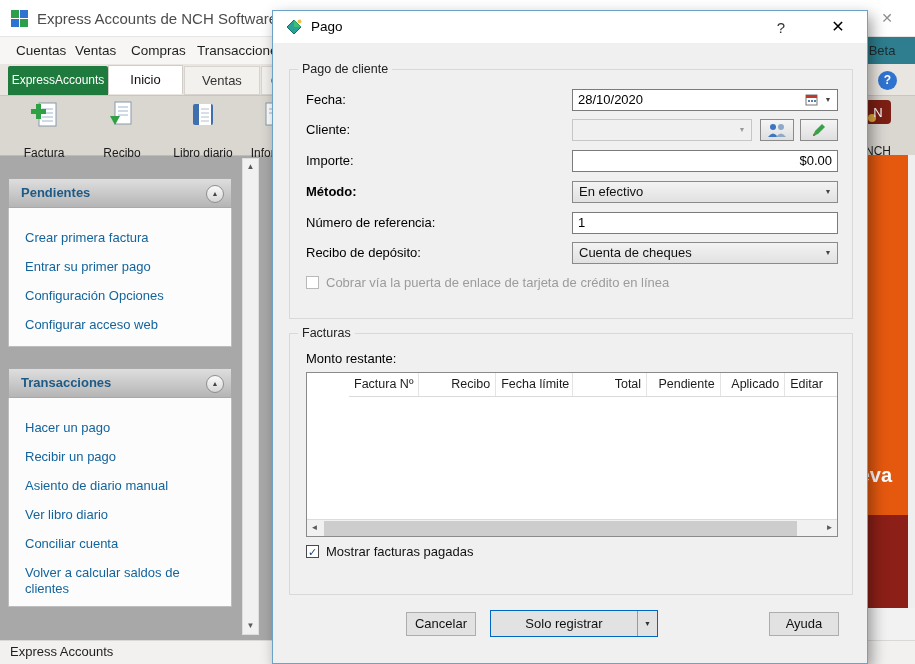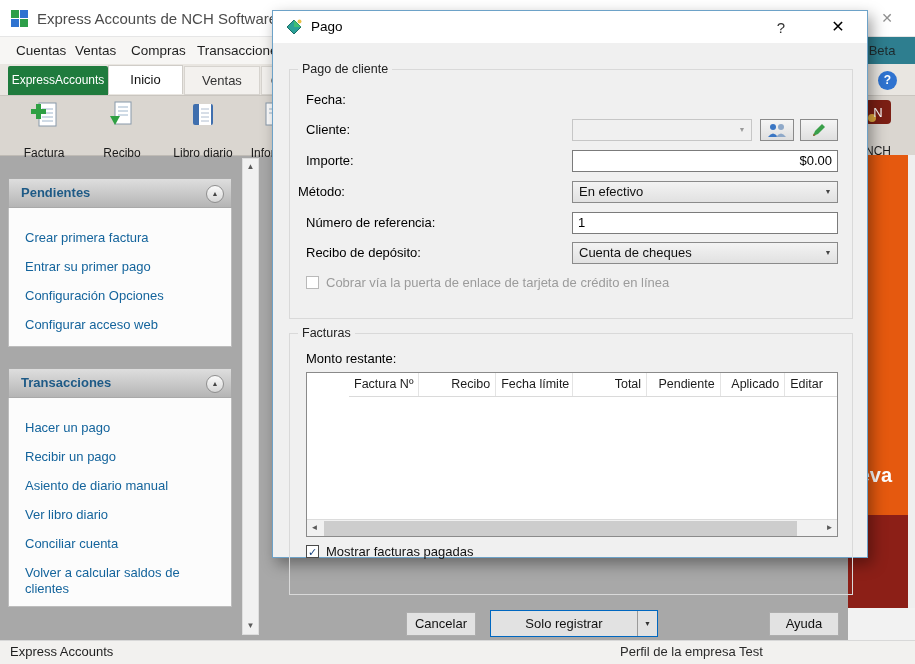--- a/index.html
+++ b/index.html
@@ -45,21 +45,21 @@
   .company-text { left:620px; top:641px; line-height:22px; font-size:13px; color:#2b2b2b; }
 
   
   .orange-block { left:848px; top:155px; width:60px; height:360px; background:#e5590f; }
   .darkred-block { left:848px; top:515px; width:60px; height:93px; background:#8c1f17; }
   .right-white { left:908px; top:155px; width:7px; height:453px; background:#efefef; }
   .right-lower { left:848px; top:608px; width:67px; height:32px; background:#f2f2f2; }
   .nueva-text { left:820px; top:464px; width:72px; text-align:right; color:#fff; font-weight:bold; font-size:20px; }
 
   
-  .dialog { left:272px; top:10px; width:596px; height:548px; background:#f0f0f0; border:1px solid #6da2c8;
+  .dialog { left:272px; top:10px; width:596px; height:654px; background:#f0f0f0; border:1px solid #6da2c8;
             box-shadow:4px 6px 14px rgba(0,0,0,.38); z-index:10; }
   .d-titlebar { left:0; top:0; width:594px; height:32px; background:#fff; }
   .d-title { left:38px; top:0; line-height:32px; font-size:13.5px; color:#000; }
   .d-help { left:494px; top:5px; width:28px; height:24px; line-height:24px; text-align:center; font-size:15px; color:#333; cursor:pointer; }
   .d-close { left:548px; top:3px; width:34px; height:26px; line-height:26px; text-align:center; font-size:16px; color:#000; cursor:pointer; }
 
   .group { position:absolute; border:1px solid #d9d9d9; }
   .group-title { position:absolute; top:-8px; left:8px; background:#f0f0f0; padding:0 4px; font-size:12.5px; color:#222; white-space:nowrap; }
   .dlg-label { position:absolute; font-size:13px; color:#000; line-height:22px; white-space:nowrap; }
 
@@ -235,20 +235,33 @@
     </span>
     <span class="abs d-title">Pago</span>
     <span class="abs d-help">?</span>
     <span class="abs d-close">✕</span>
   </div>
 
   <div class="group" style="left:16px;top:58px;width:564px;height:250px;">
     <span class="group-title">Pago de cliente</span>
 
     <span class="dlg-label" style="left:16px;top:19px;">Fecha:</span>
+    <div class="textbox" style="left:282px;top:19px;width:266px;">
+      <span>28/10/2020</span>
+      <span class="abs" style="right:18px;top:3px;">
+        <svg width="14" height="14">
+            <rect x="1" y="2" width="11" height="10" fill="#ffffff" stroke="#777"></rect>
+            <rect x="1" y="2" width="11" height="3" fill="#c0392b"></rect>
+            <rect x="3" y="7" width="2" height="2" fill="#5a7fae"></rect>
+            <rect x="6" y="7" width="2" height="2" fill="#5a7fae"></rect>
+            <rect x="9" y="7" width="2" height="2" fill="#5a7fae"></rect>
+          </svg>
+      </span>
+      <span class="combo-arrow">▼</span>
+    </div>
 
     <span class="dlg-label" style="left:16px;top:49px;">Cliente:</span>
     <div class="combo combo-dis" style="left:282px;top:49px;width:180px;">
       <span></span>
       <span class="combo-arrow" style="color:#9a9a9a;">▼</span>
     </div>
     <div class="mini-btn" style="left:470px;top:49px;width:34px;">
       <svg class="icon-center" width="20" height="15">
           <circle cx="6" cy="4" r="3" fill="#3a76c4"></circle>
           <path d="M1 14 q5 -7 10 0 z" fill="#3a76c4"></path>
@@ -261,21 +274,21 @@
           <polygon points="2,13 4,8 11,1 14,4 7,11" fill="#3aa04a"></polygon>
           <polygon points="2,13 4.5,12.4 2.6,10.5" fill="#8a5a2b"></polygon>
         </svg>
     </div>
 
     <span class="dlg-label" style="left:16px;top:80px;">Importe:</span>
     <div class="textbox tb-right" style="left:282px;top:80px;width:266px;">
       <span>$0.00</span>
     </div>
 
-    <span class="dlg-label" style="left:8px;top:111px;">Método:</span>
+    <span class="dlg-label" style="left:16px;top:111px;font-weight:bold;">Método:</span>
     <div class="combo" style="left:282px;top:111px;width:266px;">
       <span>En efectivo</span>
       <span class="combo-arrow">▼</span>
     </div>
 
     <span class="dlg-label" style="left:16px;top:142px;">Número de referencia:</span>
     <div class="textbox" style="left:282px;top:142px;width:266px;">
       <span>1</span>
     </div>
 

